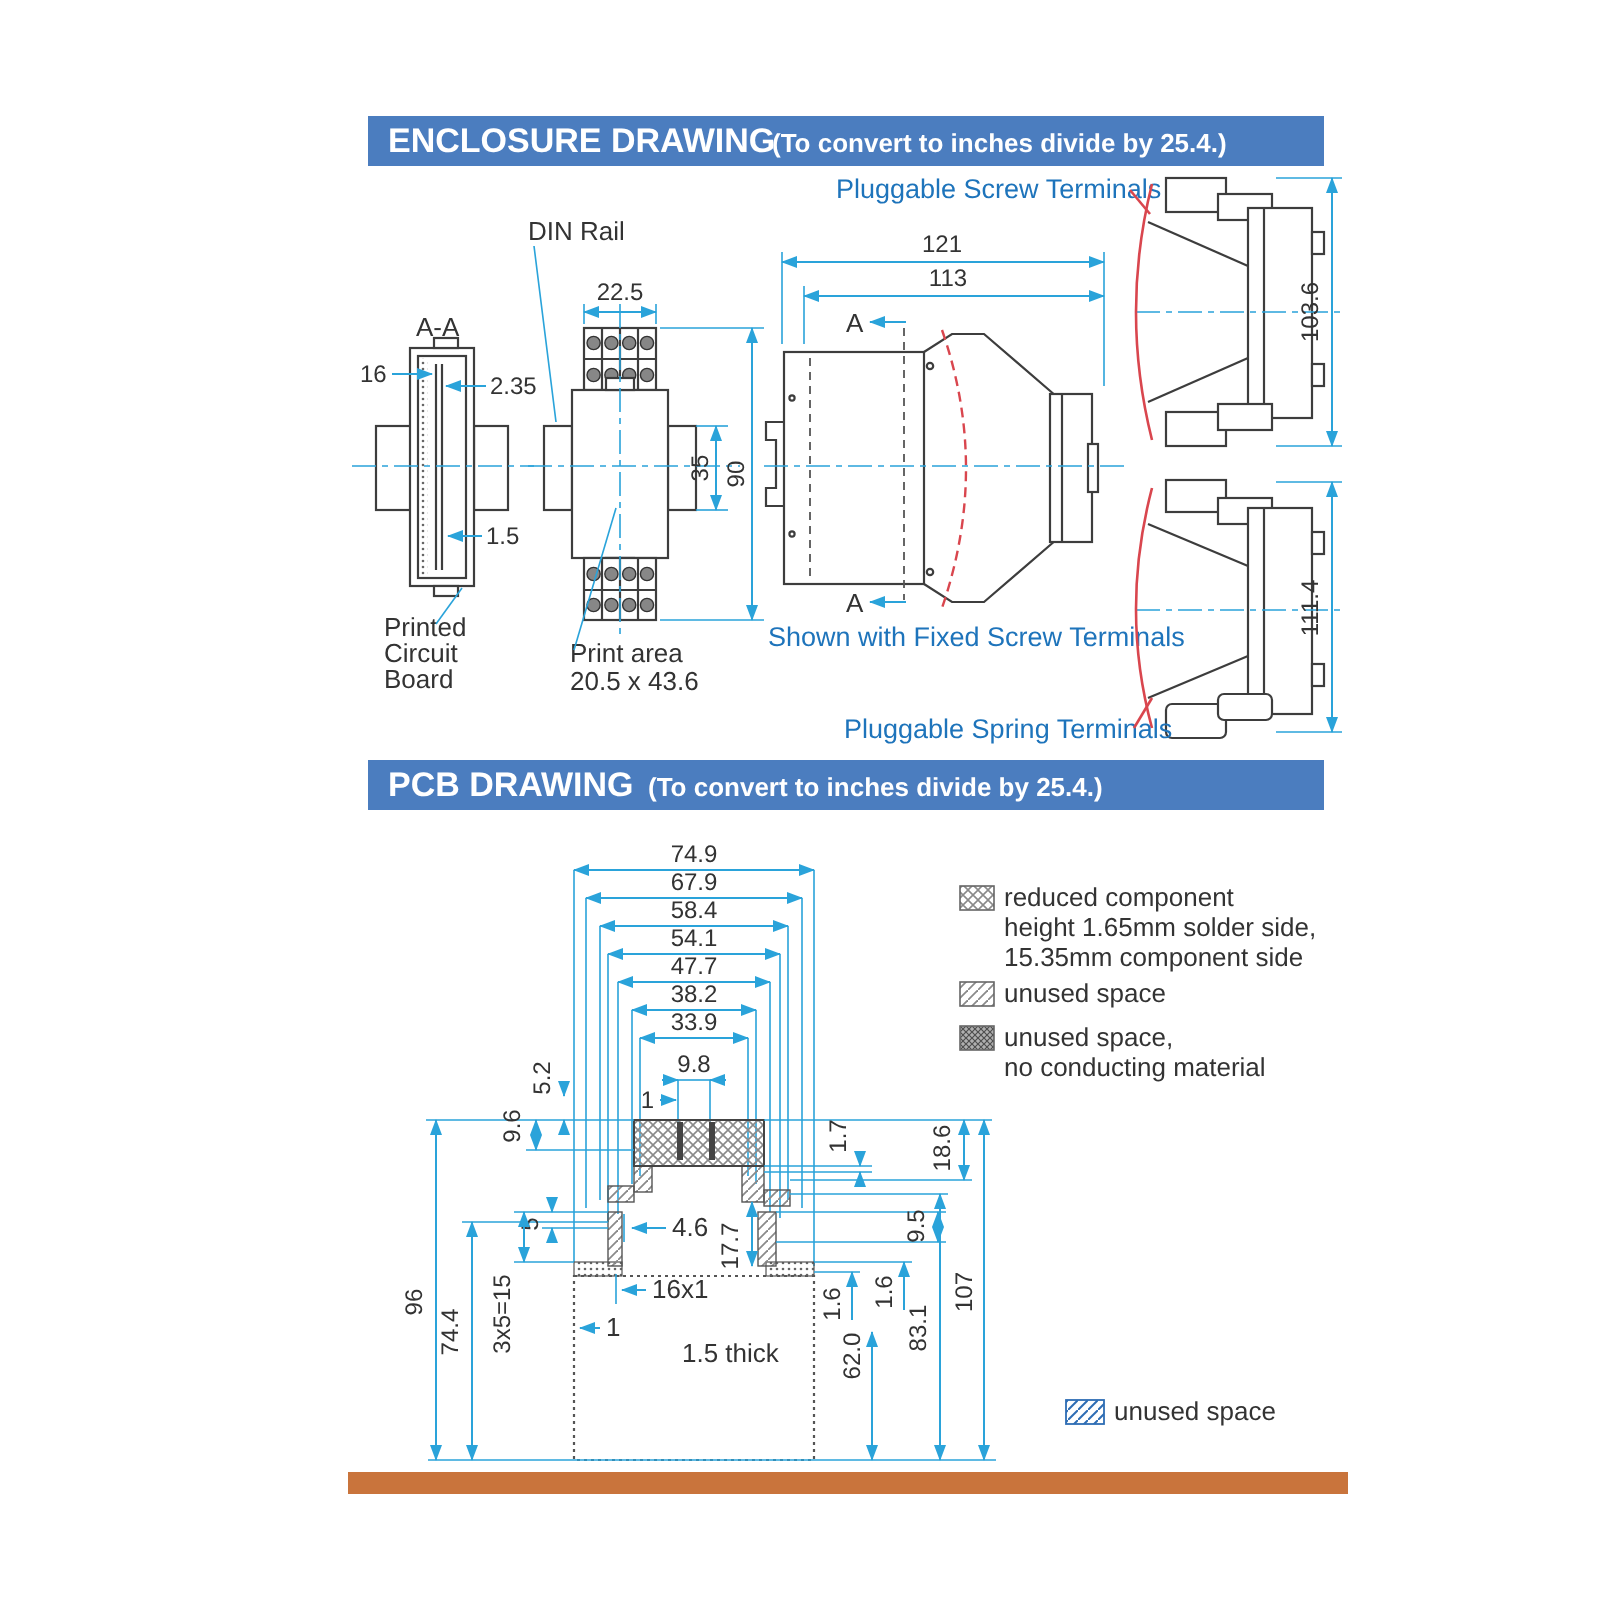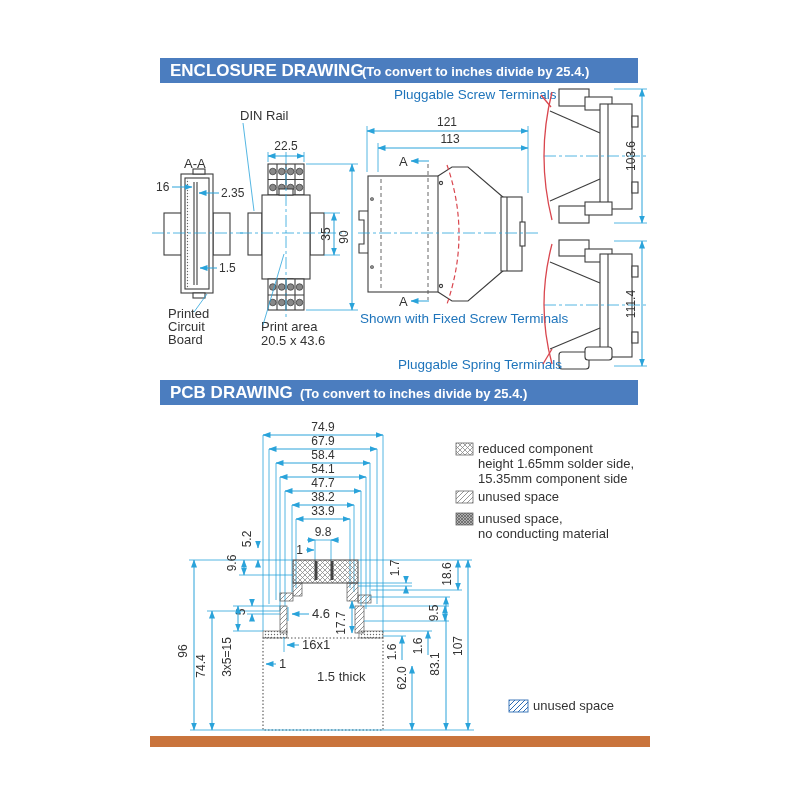--- a/index.html
+++ b/index.html
@@ -1,21 +1,21 @@
 <!DOCTYPE html>
 <html style="--header_bg: #4b7dbf; --dim: #2aa3da; --text_blue: #1e74bb; --outline: #3d3d3d; --red: #d9464e; --orange: #c9743c; --page_bg: #ffffff;"><head>
 <meta charset="utf-8">
 <style>
   :root{
     --header_bg:#4b7dbf; --dim:#2aa3da; --text_blue:#1e74bb;
     --outline:#3d3d3d; --red:#d9464e; --orange:#c9743c; --page_bg:#ffffff;
   }
   html,body{margin:0;padding:0;background:#fff;}
   .page{position:relative;width:768px;height:800px;background:var(--page_bg);
-        font-family:"Liberation Sans", sans-serif;overflow:hidden;}
+        font-family:"Liberation Sans", sans-serif;overflow:hidden;padding-left:24px;}
   svg text{font-family:"Liberation Sans", sans-serif;}
   .bar{fill:var(--header_bg);}
   .bartitle{fill:#ffffff;font-size:17px;font-weight:bold;}
   .barsub{fill:#ffffff;font-size:13px;font-weight:bold;}
   .o{stroke:var(--outline);stroke-width:1.1;fill:none;}
   .ow{stroke:var(--outline);stroke-width:1.1;fill:#ffffff;}
   .dot{stroke:#555;stroke-width:1.1;fill:#ffffff;stroke-dasharray:1.5 2;}
   .dim{stroke:var(--dim);stroke-width:1;fill:none;}
   .ext{stroke:var(--dim);stroke-width:0.8;fill:none;}
   .cl{stroke:var(--dim);stroke-width:0.8;fill:none;stroke-dasharray:12 3 3 3;}

